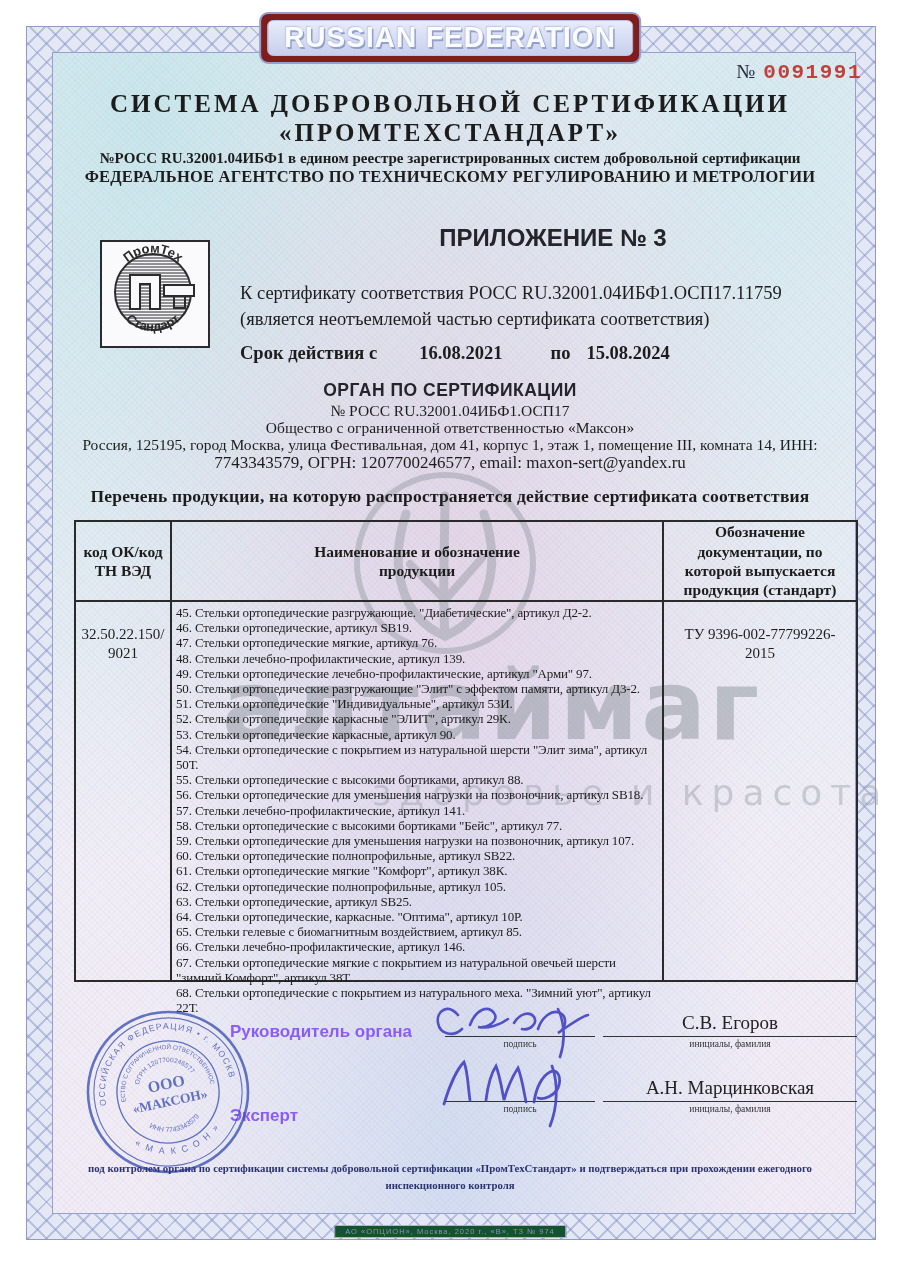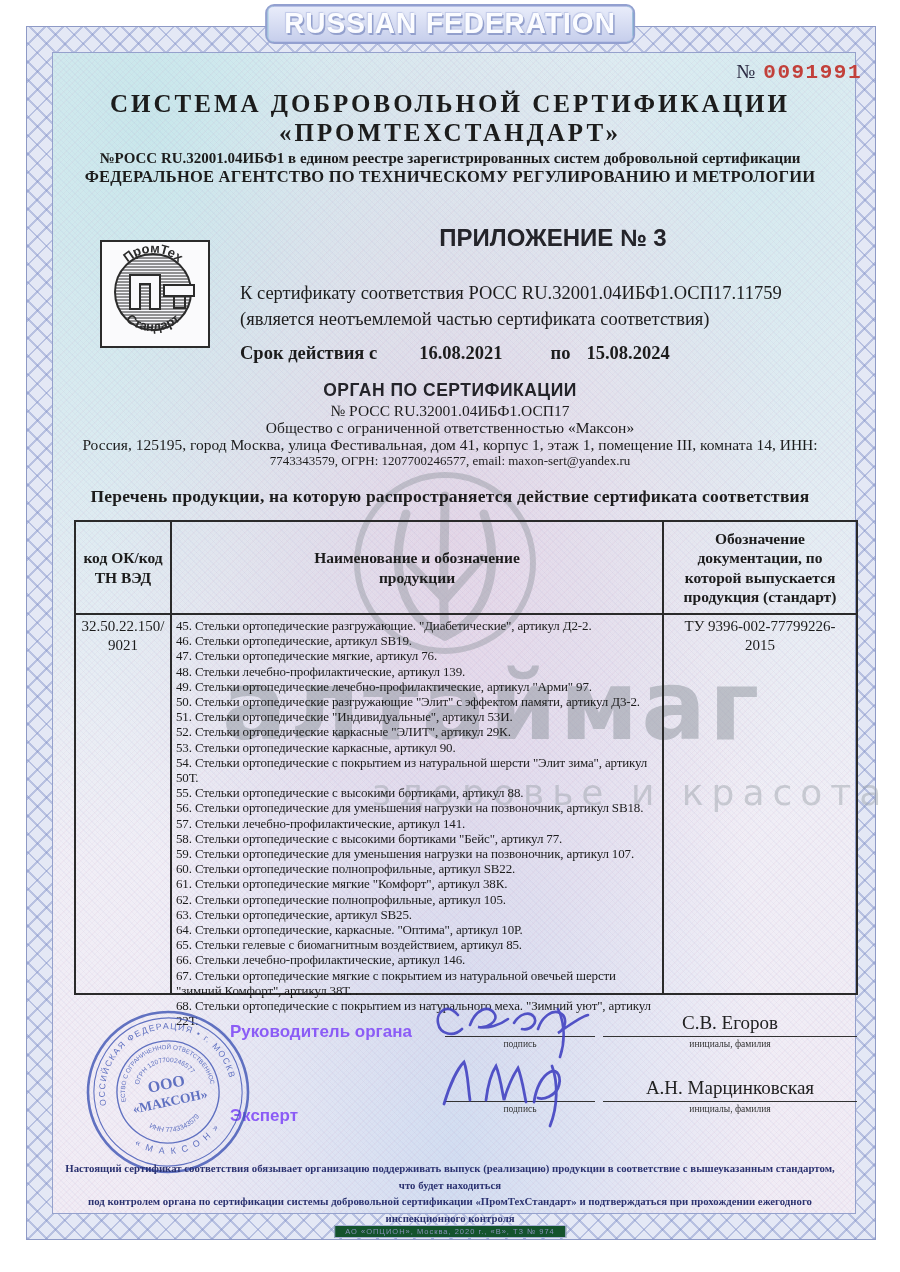--- a/index.html
+++ b/index.html
@@ -20,22 +20,22 @@
            radial-gradient(ellipse at 88% 8%,  rgba(180,224,228,.45), transparent 45%),
            radial-gradient(ellipse at 50% 96%, rgba(172,203,236,.45), transparent 55%),
            linear-gradient(#eff3f8,#f1ecf5);}
   .inner::after{content:"";position:absolute;inset:0;pointer-events:none;
          background:
            repeating-linear-gradient(45deg, rgba(140,150,205,.07) 0 1px, transparent 1px 4px),
            repeating-linear-gradient(-45deg, rgba(205,140,180,.07) 0 1px, transparent 1px 4px);}
   .abs{position:absolute;}
   .z2{z-index:2;}
   
-  .banner{position:absolute;left:50%;top:4px;transform:translateX(-50%);z-index:6;
-          border:2px solid #93a0d0;border-radius:9px;padding:0;background:#14b8a6;}
+  .banner{position:absolute;left:50%;top:12px;transform:translateX(-50%);z-index:6;
+          border:2px solid #93a0d0;border-radius:9px;padding:6px;background:#7f1d1d;}
   .banner-in{border:1px solid #b9c2e6;border-radius:6px;padding:1px 16px;
           background:linear-gradient(180deg,#e8ecfa,#c7cfec);}
   .banner-text{font-family:"Liberation Sans",sans-serif;font-weight:bold;font-size:28px;
           letter-spacing:1px;color:#fbfcff;transform:scaleY(1.05);
           text-shadow:1.5px 1.5px 0 #93a0cd,-1px -1px 0 #c3cbe9,0 0 2px rgba(120,130,180,.5);
           white-space:nowrap;}
   
   .certnum{position:absolute;top:60px;right:38px;z-index:3;display:flex;gap:8px;align-items:baseline;}
   .certnum .no{font-size:20px;color:#2c2c44;}
   .certnum .digits{font-family:"Liberation Mono",monospace;font-weight:bold;font-size:21px;
@@ -54,30 +54,30 @@
   .tocert{left:240px;top:283px;width:585px;font-size:18.5px;}
   .tocert2{left:240px;top:309px;width:585px;font-size:18.5px;}
   .validity{left:240px;top:343px;font-weight:bold;font-size:18.5px;display:flex;}
   .validity .d1{margin-left:42px;} .validity .po{margin-left:48px;} .validity .d2{margin-left:16px;}
   
   .organ-title{top:380px;font-family:"Liberation Sans",sans-serif;font-weight:bold;font-size:17.5px;
           letter-spacing:.5px;color:#24242a;}
   .o1{top:402px;font-size:15.5px;}
   .o2{top:419px;font-size:15.5px;}
   .o3{top:436px;font-size:15.5px;}
-  .o4{top:453px;font-size:13px;}
+  .o4{top:453px;font-size:17px;}
   .listing{top:486px;font-weight:bold;font-size:17.5px;letter-spacing:.2px;}
   
   .ptable{left:74px;top:520px;width:782px;display:grid;grid-template-columns:96px 492px 194px;
           border:1.6px solid #2a2a2a;z-index:2;}
   .cell{border:1px solid #2a2a2a;}
-  .hcell{height:93px;display:flex;align-items:center;justify-content:center;text-align:center;
+  .hcell{height:80px;display:flex;align-items:center;justify-content:center;text-align:center;
           font-weight:bold;font-size:15.5px;line-height:1.25;padding:2px 6px;box-sizing:border-box;}
   .bcell{height:380px;box-sizing:border-box;}
-  .code-cell,.doc-cell{text-align:center;font-size:15px;padding-top:2px;white-space:pre-line;line-height:1.25;}
+  .code-cell,.doc-cell{text-align:center;font-size:15px;padding-top:23px;white-space:pre-line;line-height:1.25;}
   .prod-cell{padding:3px 4px 0 4px;}
   .prod-line{font-size:13px;line-height:15.2px;letter-spacing:-.15px;}
   
   .wm{z-index:1;pointer-events:none;}
   .wm-flower{left:350px;top:468px;opacity:.42;}
   .wm-brand{left:222px;top:658px;width:680px;font-family:"DejaVu Sans",sans-serif;font-weight:bold;
           font-size:96px;color:#8f969e;opacity:.5;letter-spacing:3px;line-height:1;}
   .wm-tag{left:332px;top:772px;font-family:"DejaVu Sans",sans-serif;font-size:36px;color:#9aa1a8;
           opacity:.45;letter-spacing:8px;margin-left:40px;}
   
@@ -287,19 +287,18 @@
       </text>
       <text font-size="6.6">
         <textPath href="#sIT" startOffset="50%" text-anchor="middle">ОГРН 1207700246577</textPath>
       </text>
       <text x="92" y="89" text-anchor="middle" font-size="16" font-weight="bold" font-family="Liberation Serif,serif">ООО</text>
       <text x="92" y="106" text-anchor="middle" font-size="13.5" font-weight="bold" font-family="Liberation Serif,serif">«МАКСОН»</text>
     </g>
   </svg>
 
   <div class="abs fineprint">
-    <div>Настоящий сертификат соответствия обязывает организацию поддерживать выпуск (реализацию) продукции в соответствие с вышеуказанным стандартом, что будет находиться</div>
     <div>под контролем органа по сертификации системы добровольной сертификации «ПромТехСтандарт» и подтверждаться при прохождении ежегодного инспекционного контроля</div>
   </div>
 
   <div class="abs plate">АО «ОПЦИОН», Москва, 2020 г., «В», ТЗ № 974</div>
 
 </div>
 
 </body></html>

